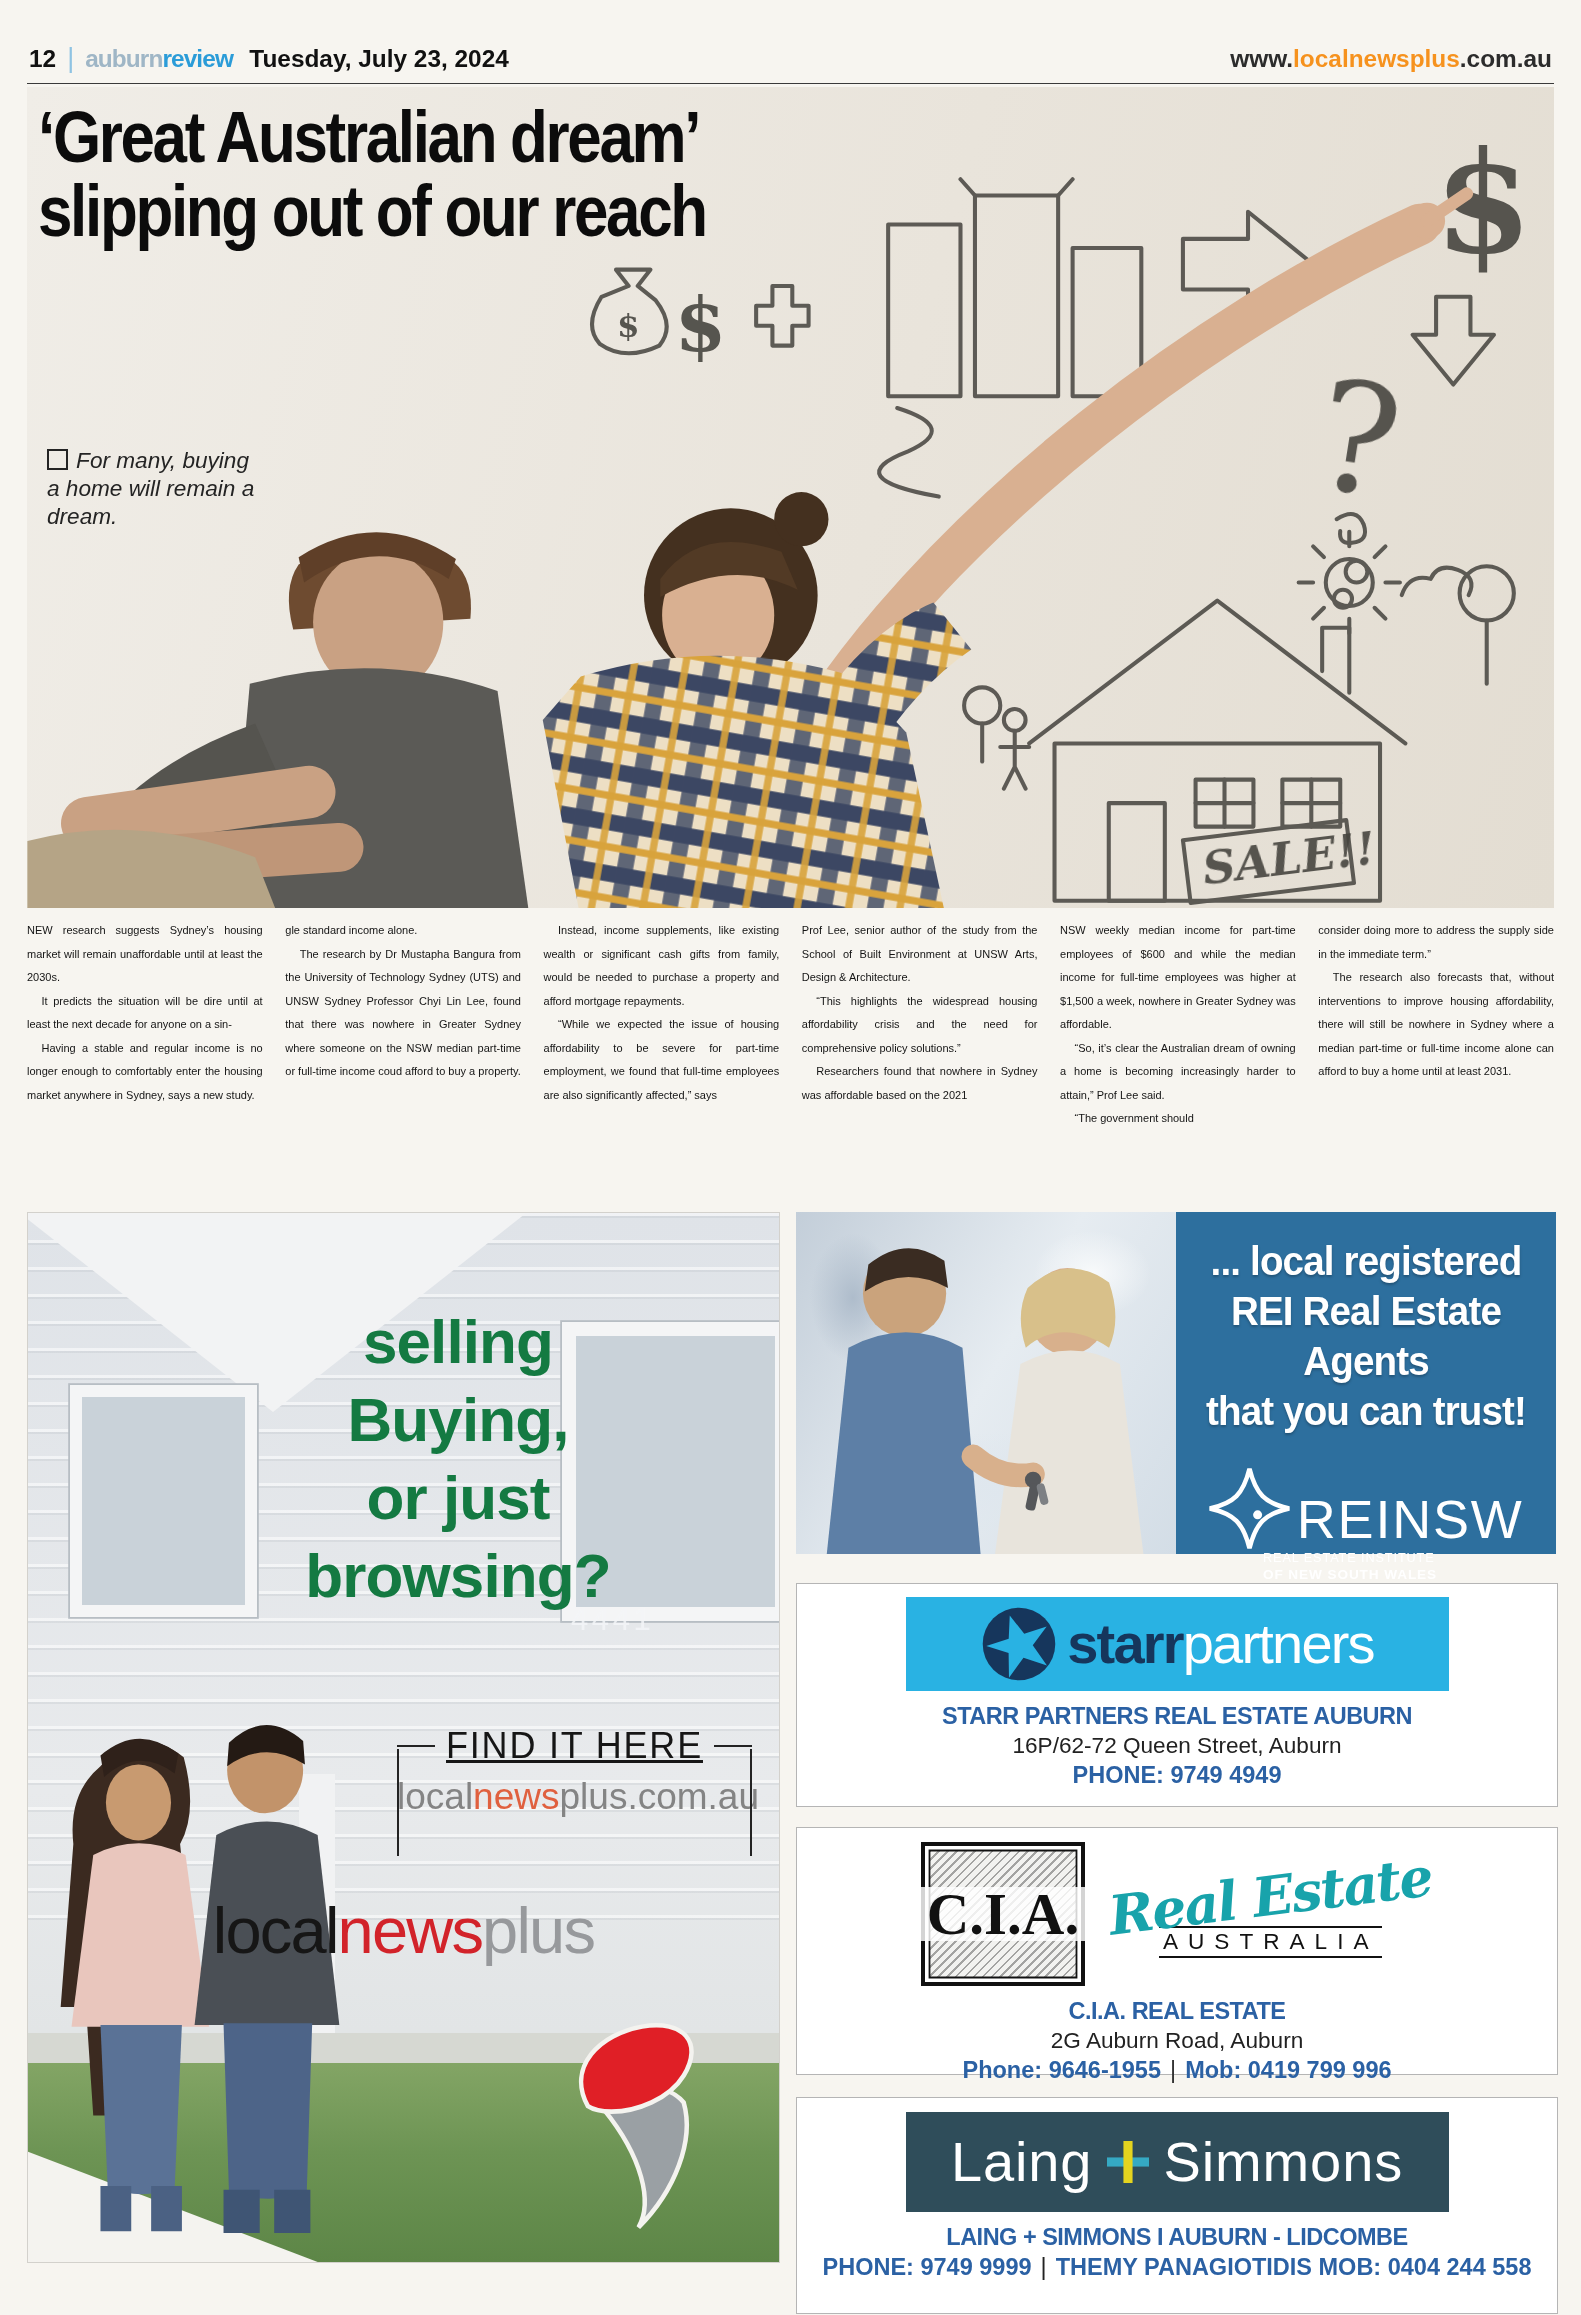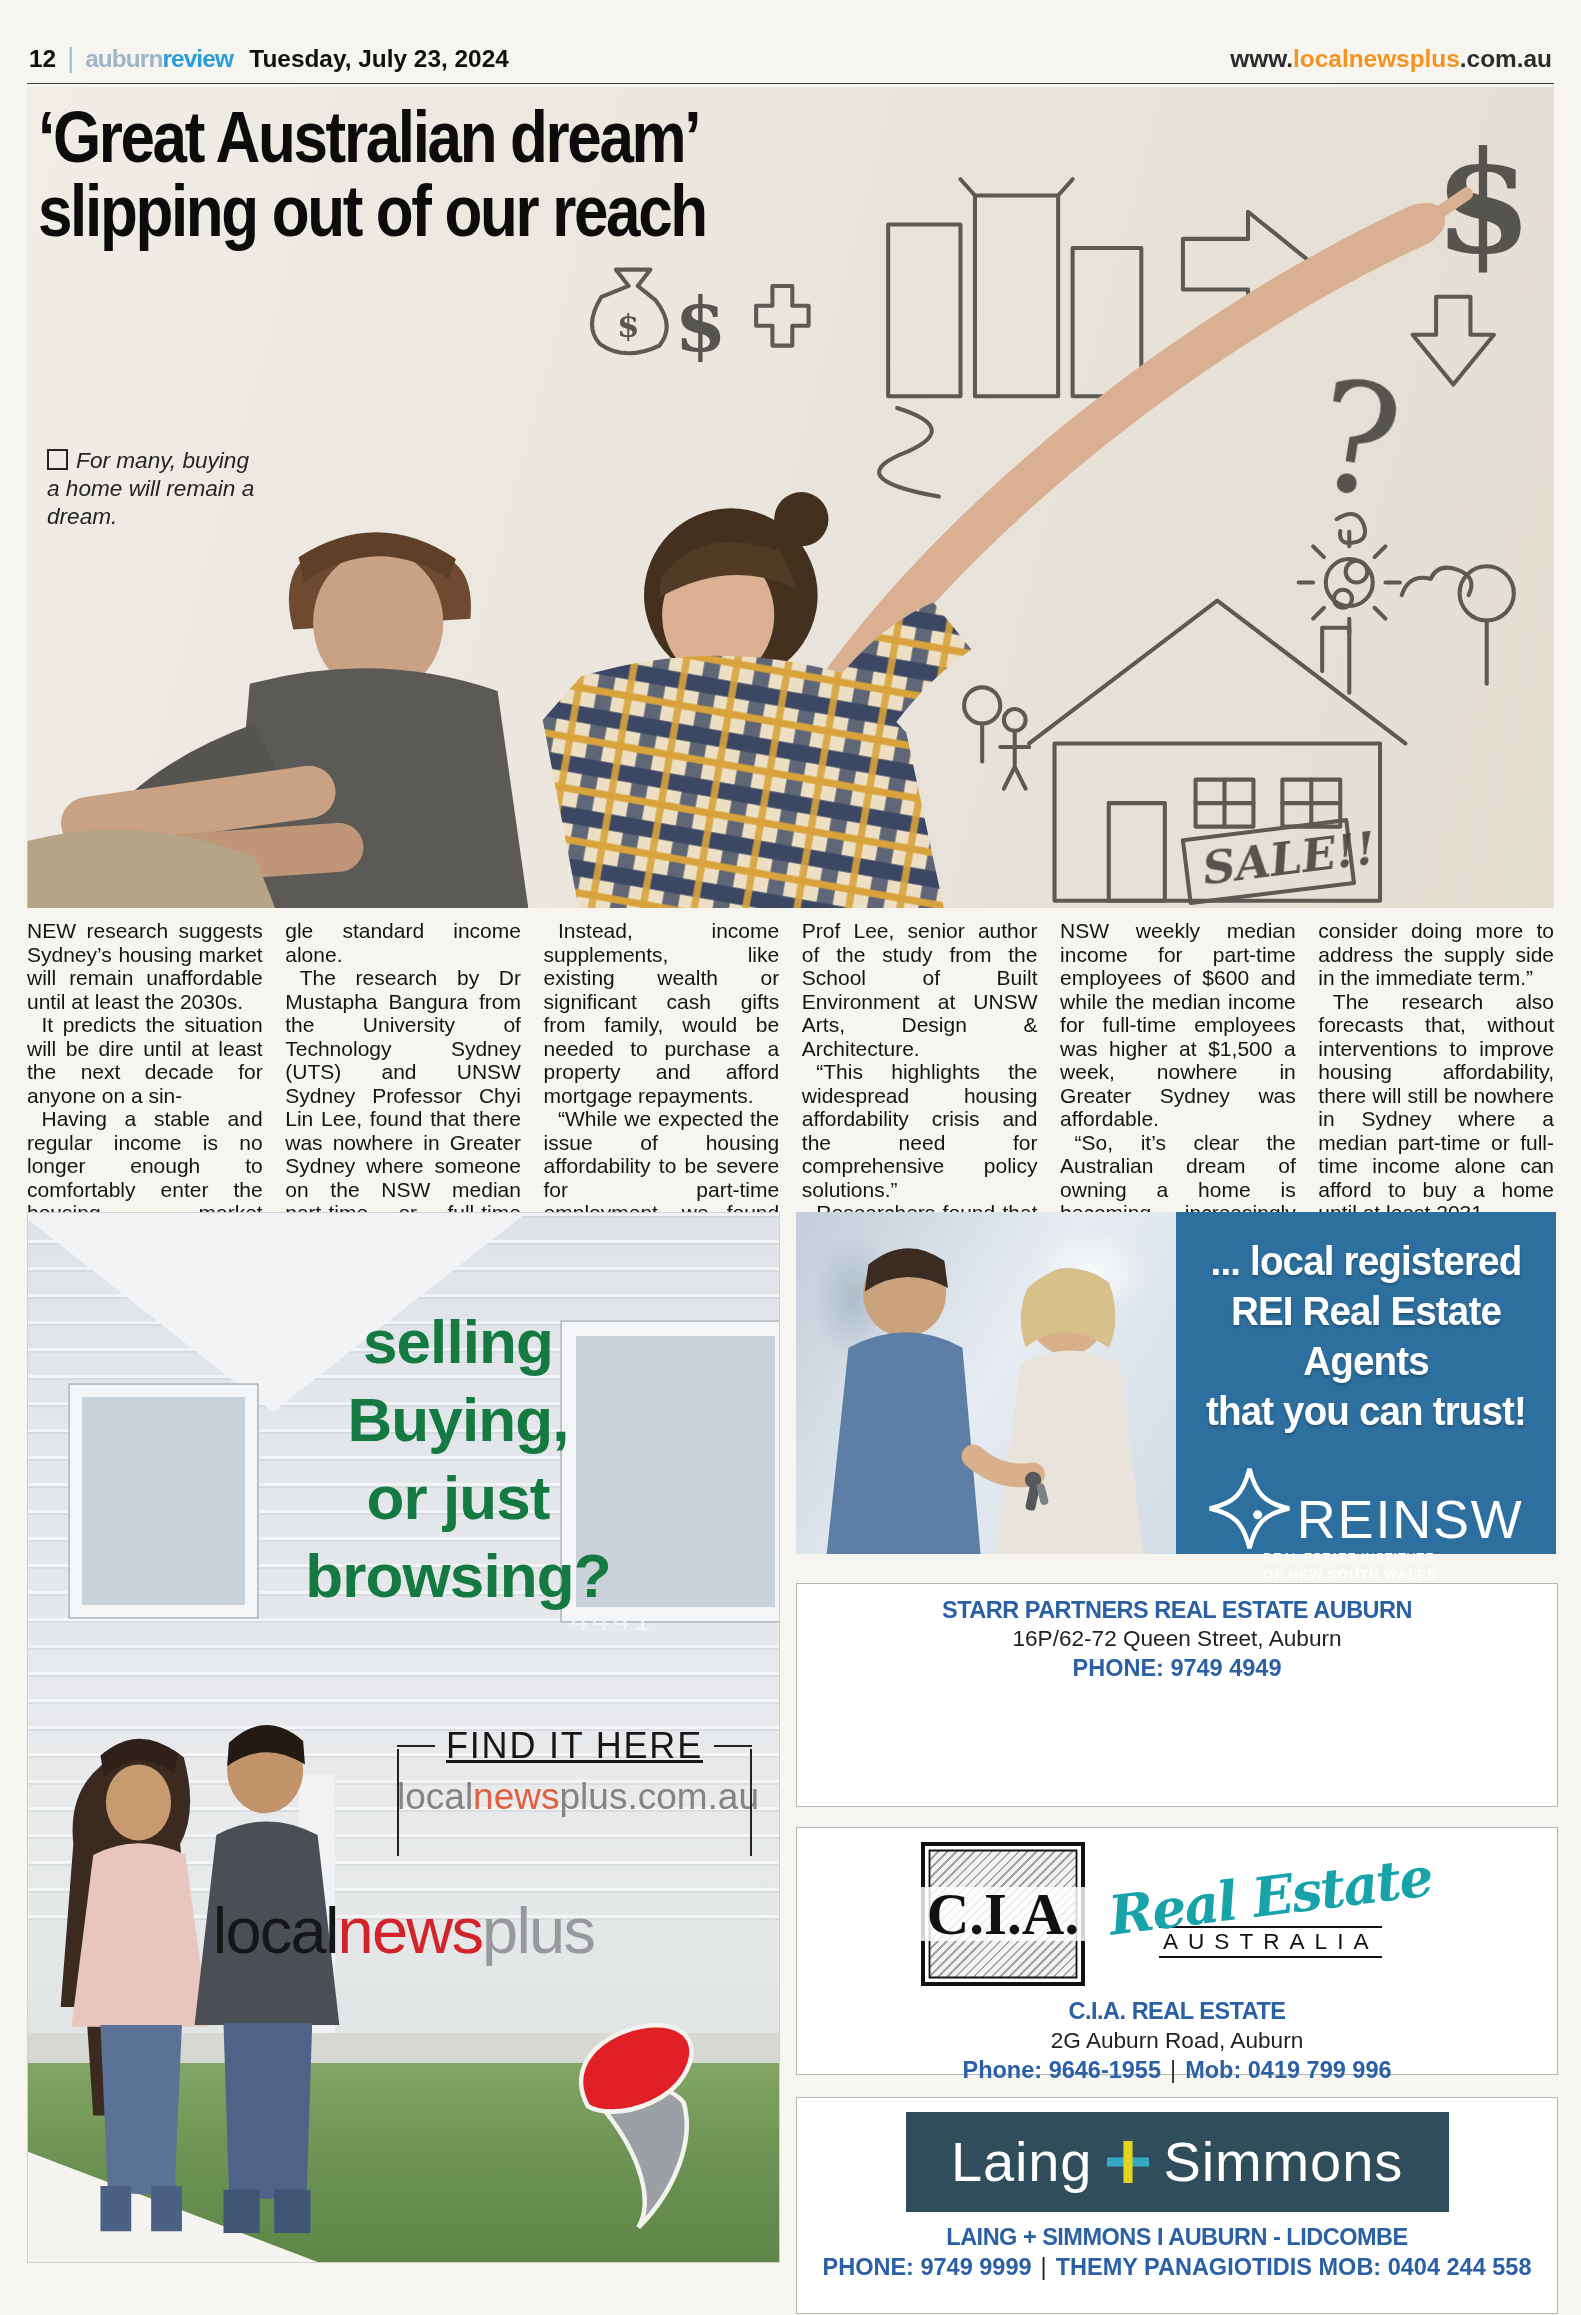--- a/index.html
+++ b/index.html
@@ -26,21 +26,21 @@
   .headline{position:absolute;top:12.7px;left:11px;z-index:5;color:#0c0c0c;font-weight:800;
             font-size:72px;line-height:74px;letter-spacing:-2.7px;transform:scaleX(.86);
             transform-origin:left top;white-space:nowrap;}
   .caption{position:absolute;top:360px;left:20px;width:208px;z-index:5;font-style:italic;
            font-size:22.6px;line-height:28px;color:#242424;}
   .cap-square{display:inline-block;width:17px;height:17px;border:2.7px solid #242424;
               margin-right:8.1px;vertical-align:-1.8px;}
 
   
   .article{position:absolute;left:27px;top:919px;width:1527px;height:280px;display:flex;gap:22.6px;}
-  .col{flex:1;font-size:21px;line-height:23.5px;text-align:justify;color:#141414;}
+  .col{flex:1;font-size:11px;line-height:23.5px;text-align:justify;color:#141414;}
   .col p{margin:0;text-indent:14.5px;}
   .col p.flush{text-indent:0;}
   .col p:first-child{margin-top:0;}
 
   
   .ad-left{position:absolute;left:27px;top:1212px;width:751px;height:1049px;overflow:hidden;
            background:linear-gradient(180deg,#dfe3e8 0%,#e8eaec 55%,#e2e5e6 78%);border:0.9px solid #d3d1cc;}
   .siding{position:absolute;left:0;top:0;right:0;height:724px;
           background:repeating-linear-gradient(180deg,rgba(255,255,255,.55) 0 2.7px,rgba(180,186,192,.25) 2.7px 4.5px,transparent 4.5px 27px);}
   .gable{position:absolute;left:-54px;top:-36px;width:0;height:0;
@@ -355,20 +355,29 @@
         </div>
       </div>
       <div class="rb-inst">
         <div class="a">REAL ESTATE INSTITUTE</div>
         <div class="b">OF NEW SOUTH WALES</div>
       </div>
     </div>
   </div>
 
   <div class="adbox starr-box">
+    <div class="starr-banner">
+      <svg width="78" height="78" viewBox="0 0 86 86">
+        <circle cx="43" cy="43" r="40" fill="#16365c"></circle>
+        <path d="M43,10 L52,34 L78,34 L57,49 L65,75 L43,59 L21,75 L29,49 L8,34 L34,34 Z" fill="#29b2e3" transform="rotate(-18 43 43)"></path>
+      </svg>
+      <div class="starr-word">
+        <span class="navy">starr</span><span class="white">partners</span>
+      </div>
+    </div>
     <div class="box-name">STARR PARTNERS REAL ESTATE AUBURN</div>
     <div class="box-addr">16P/62-72 Queen Street, Auburn</div>
     <div class="box-phone">PHONE: 9749 4949</div>
   </div>
 
   <div class="adbox cia-box">
     <div class="cia-row">
       <div class="cia-mark">
           <span>C.I.A.</span>
         </div>

